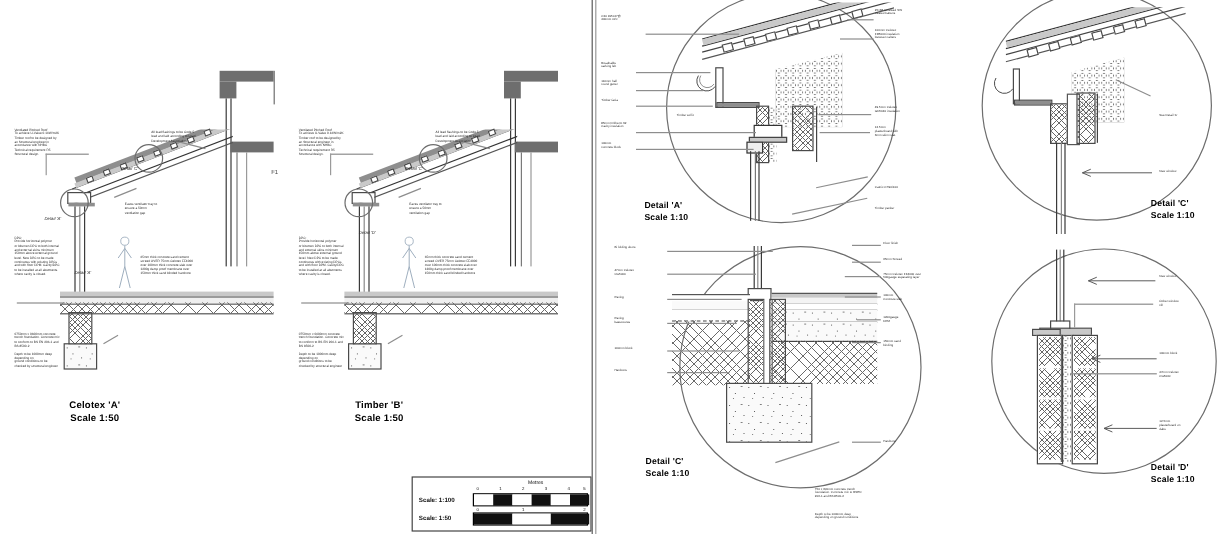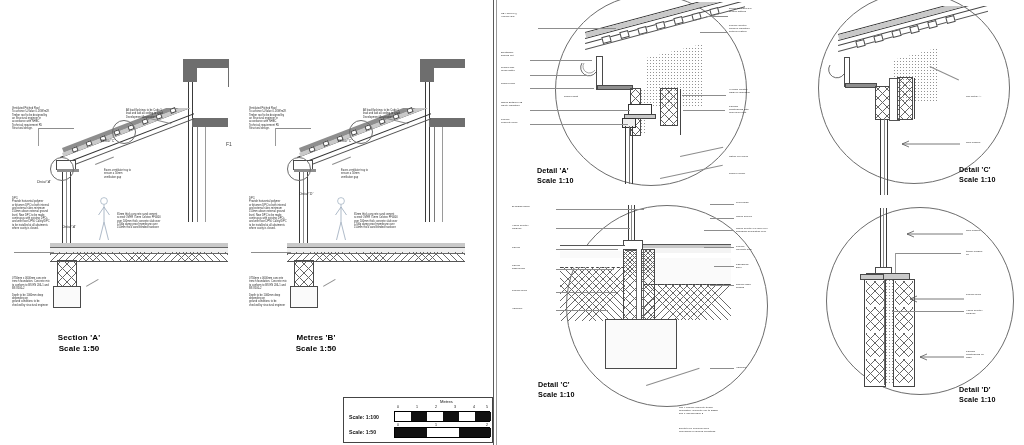--- a/index.html
+++ b/index.html
@@ -158,21 +158,21 @@
 depending on
 ground conditions to be
 checked by structural engineer</div>
 
   <div class="detailtag" style="left:101px;top:139px;">Detail 'C'</div>
   <div class="detailtag" style="left:37px;top:180px;">Detail 'A'</div>
   <div class="detailtag" style="left:62px;top:225px;">Detail 'A'</div>
 
   <div class="lbl" style="left:226px;top:141px;font-size:5px;color:#444;">F1</div>
 
-  <div class="ttl" style="left:34px;top:333px;text-align:center;width:90px;">Section 'A'</div>
+  <div class="ttl" style="left:34px;top:333px;text-align:center;width:90px;">Celotex 'A'</div>
   <div class="ttl" style="left:34px;top:344px;text-align:center;width:90px;">Scale 1:50</div>
 
   <div>
     <div class="poly dgrey" style="left:420px;top:59px;width:45px;height:9px;"></div>
     <div class="poly dgrey" style="left:420px;top:68px;width:14px;height:14px;"></div>
     <div class="lnv" style="left:425px;top:82px;height:140px;"></div>
     <div class="lnv" style="left:429px;top:82px;height:140px;"></div>
     <div class="poly dgrey" style="left:429px;top:118px;width:36px;height:9px;"></div>
     <div class="lnv" style="left:434px;top:127px;height:95px;background:#7a7a7a;"></div>
     <div class="lnv" style="left:442px;top:127px;height:95px;background:#9a9a9a;"></div>
@@ -259,21 +259,21 @@
 BS 8500-2
 
 Depth to be 1000mm deep
 depending on
 ground conditions to be
 checked by structural engineer</div>
 
   <div class="detailtag" style="left:338px;top:139px;">Detail 'C'</div>
   <div class="detailtag" style="left:299px;top:192px;">Detail 'D'</div>
 
-  <div class="ttl" style="left:271px;top:333px;text-align:center;width:90px;">Metres 'B'</div>
+  <div class="ttl" style="left:271px;top:333px;text-align:center;width:90px;">Timber 'B'</div>
   <div class="ttl" style="left:271px;top:344px;text-align:center;width:90px;">Scale 1:50</div>
 
   <div class="legend">
     <div class="metres" style="left:96px;top:1px;">Metres</div>
 
     <div class="tk" style="left:53px;top:7px;">0</div>
     <div class="tk" style="left:72px;top:7px;">1</div>
     <div class="tk" style="left:91px;top:7px;">2</div>
     <div class="tk" style="left:110px;top:7px;">3</div>
     <div class="tk" style="left:129px;top:7px;">4</div>

